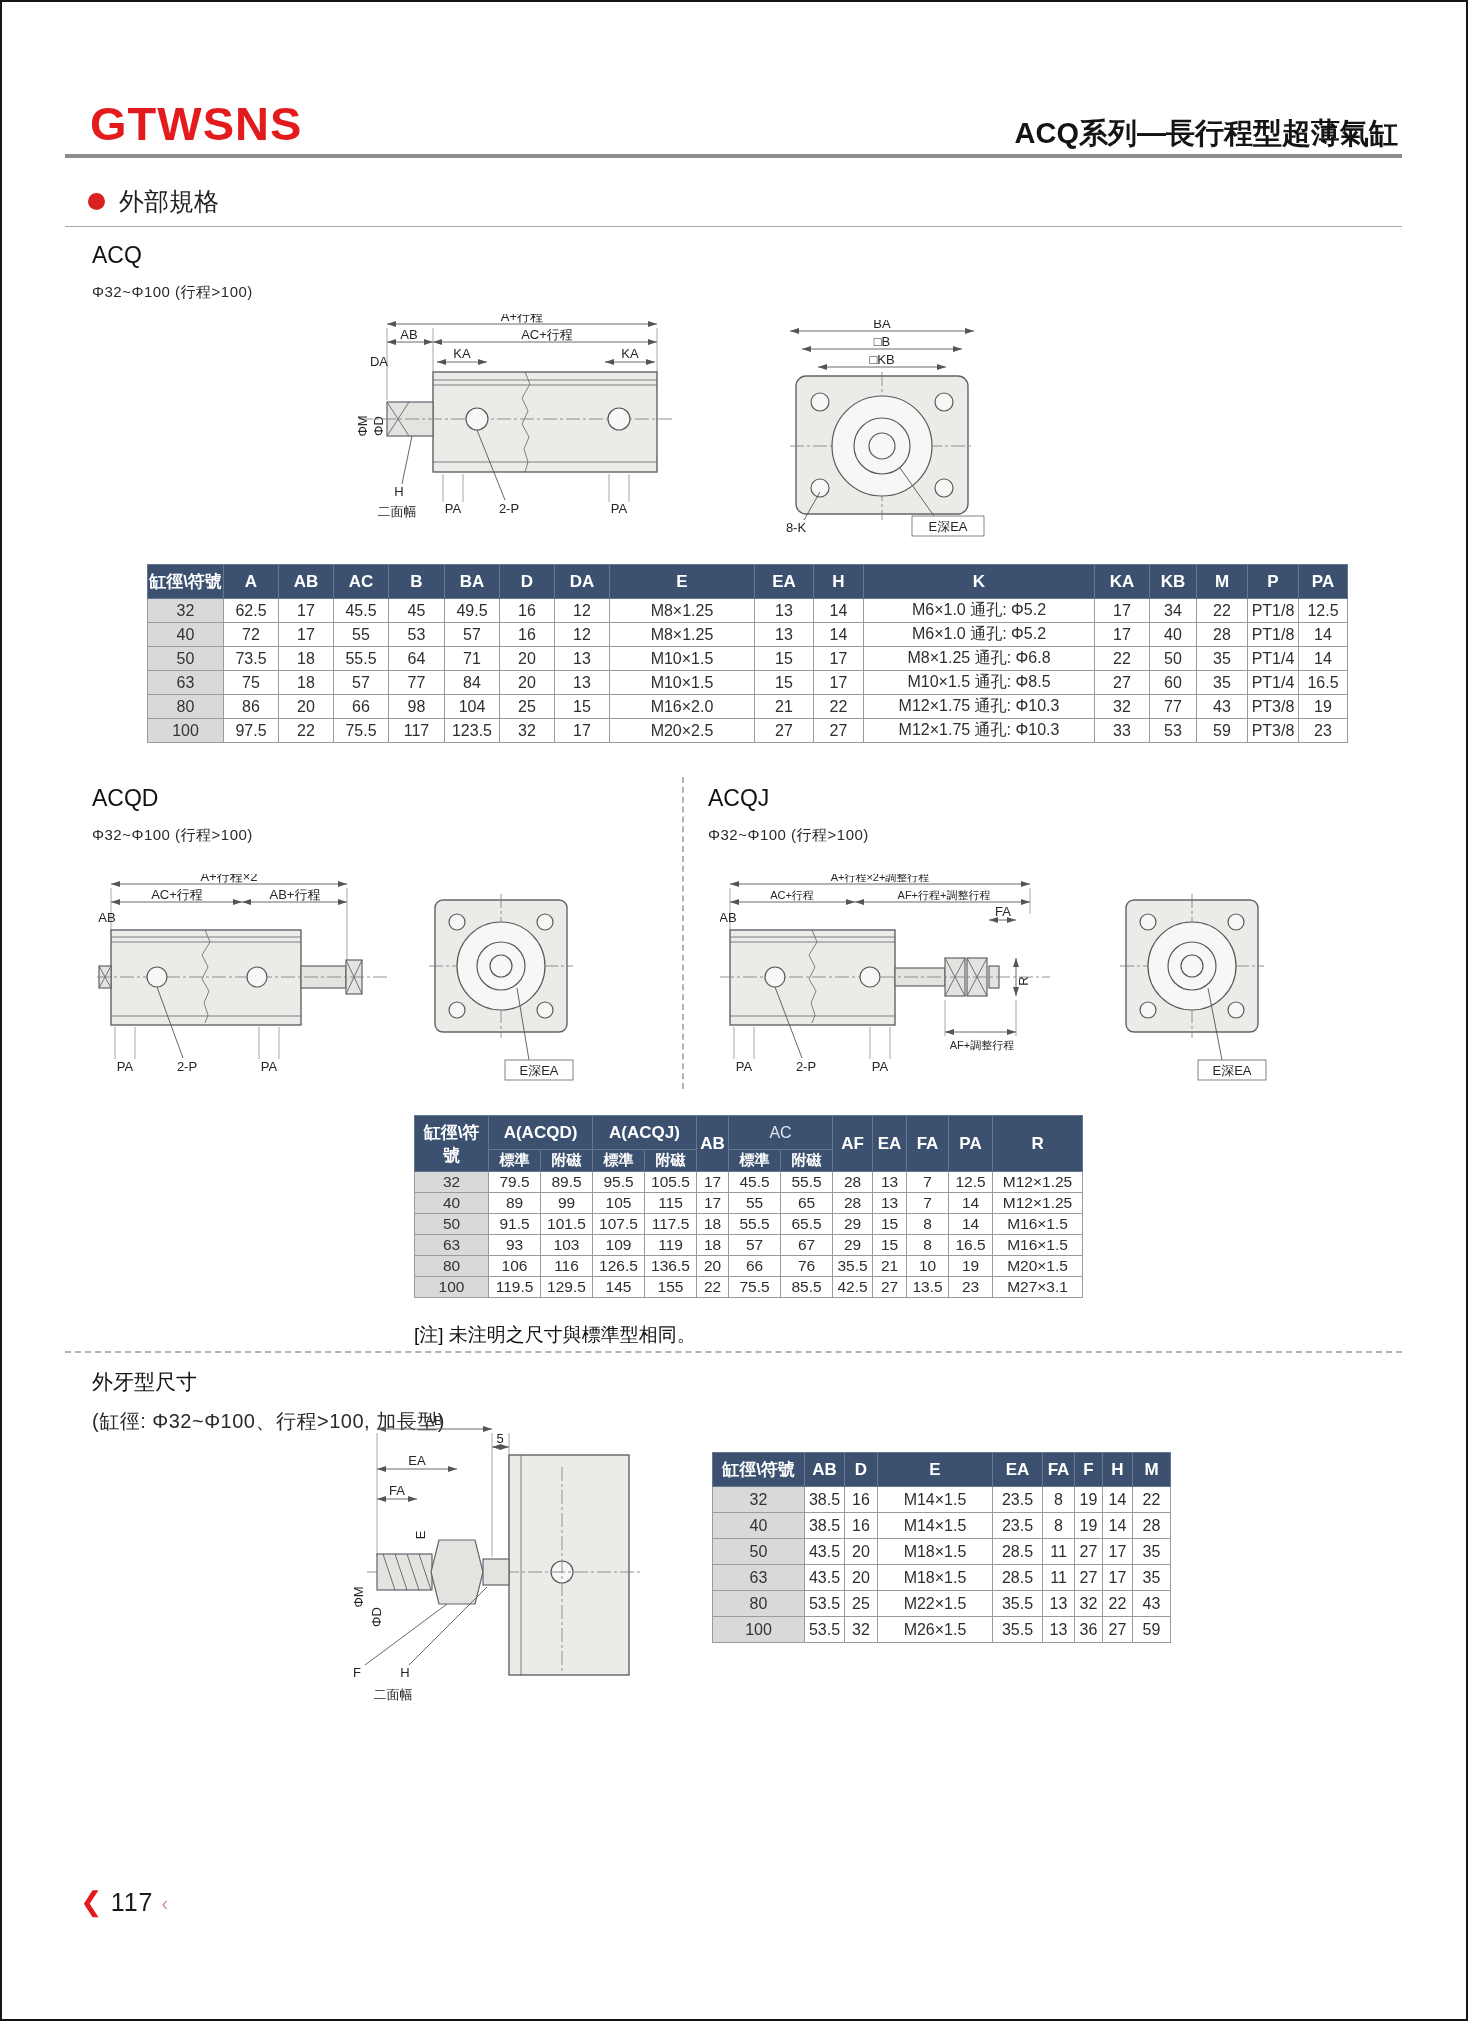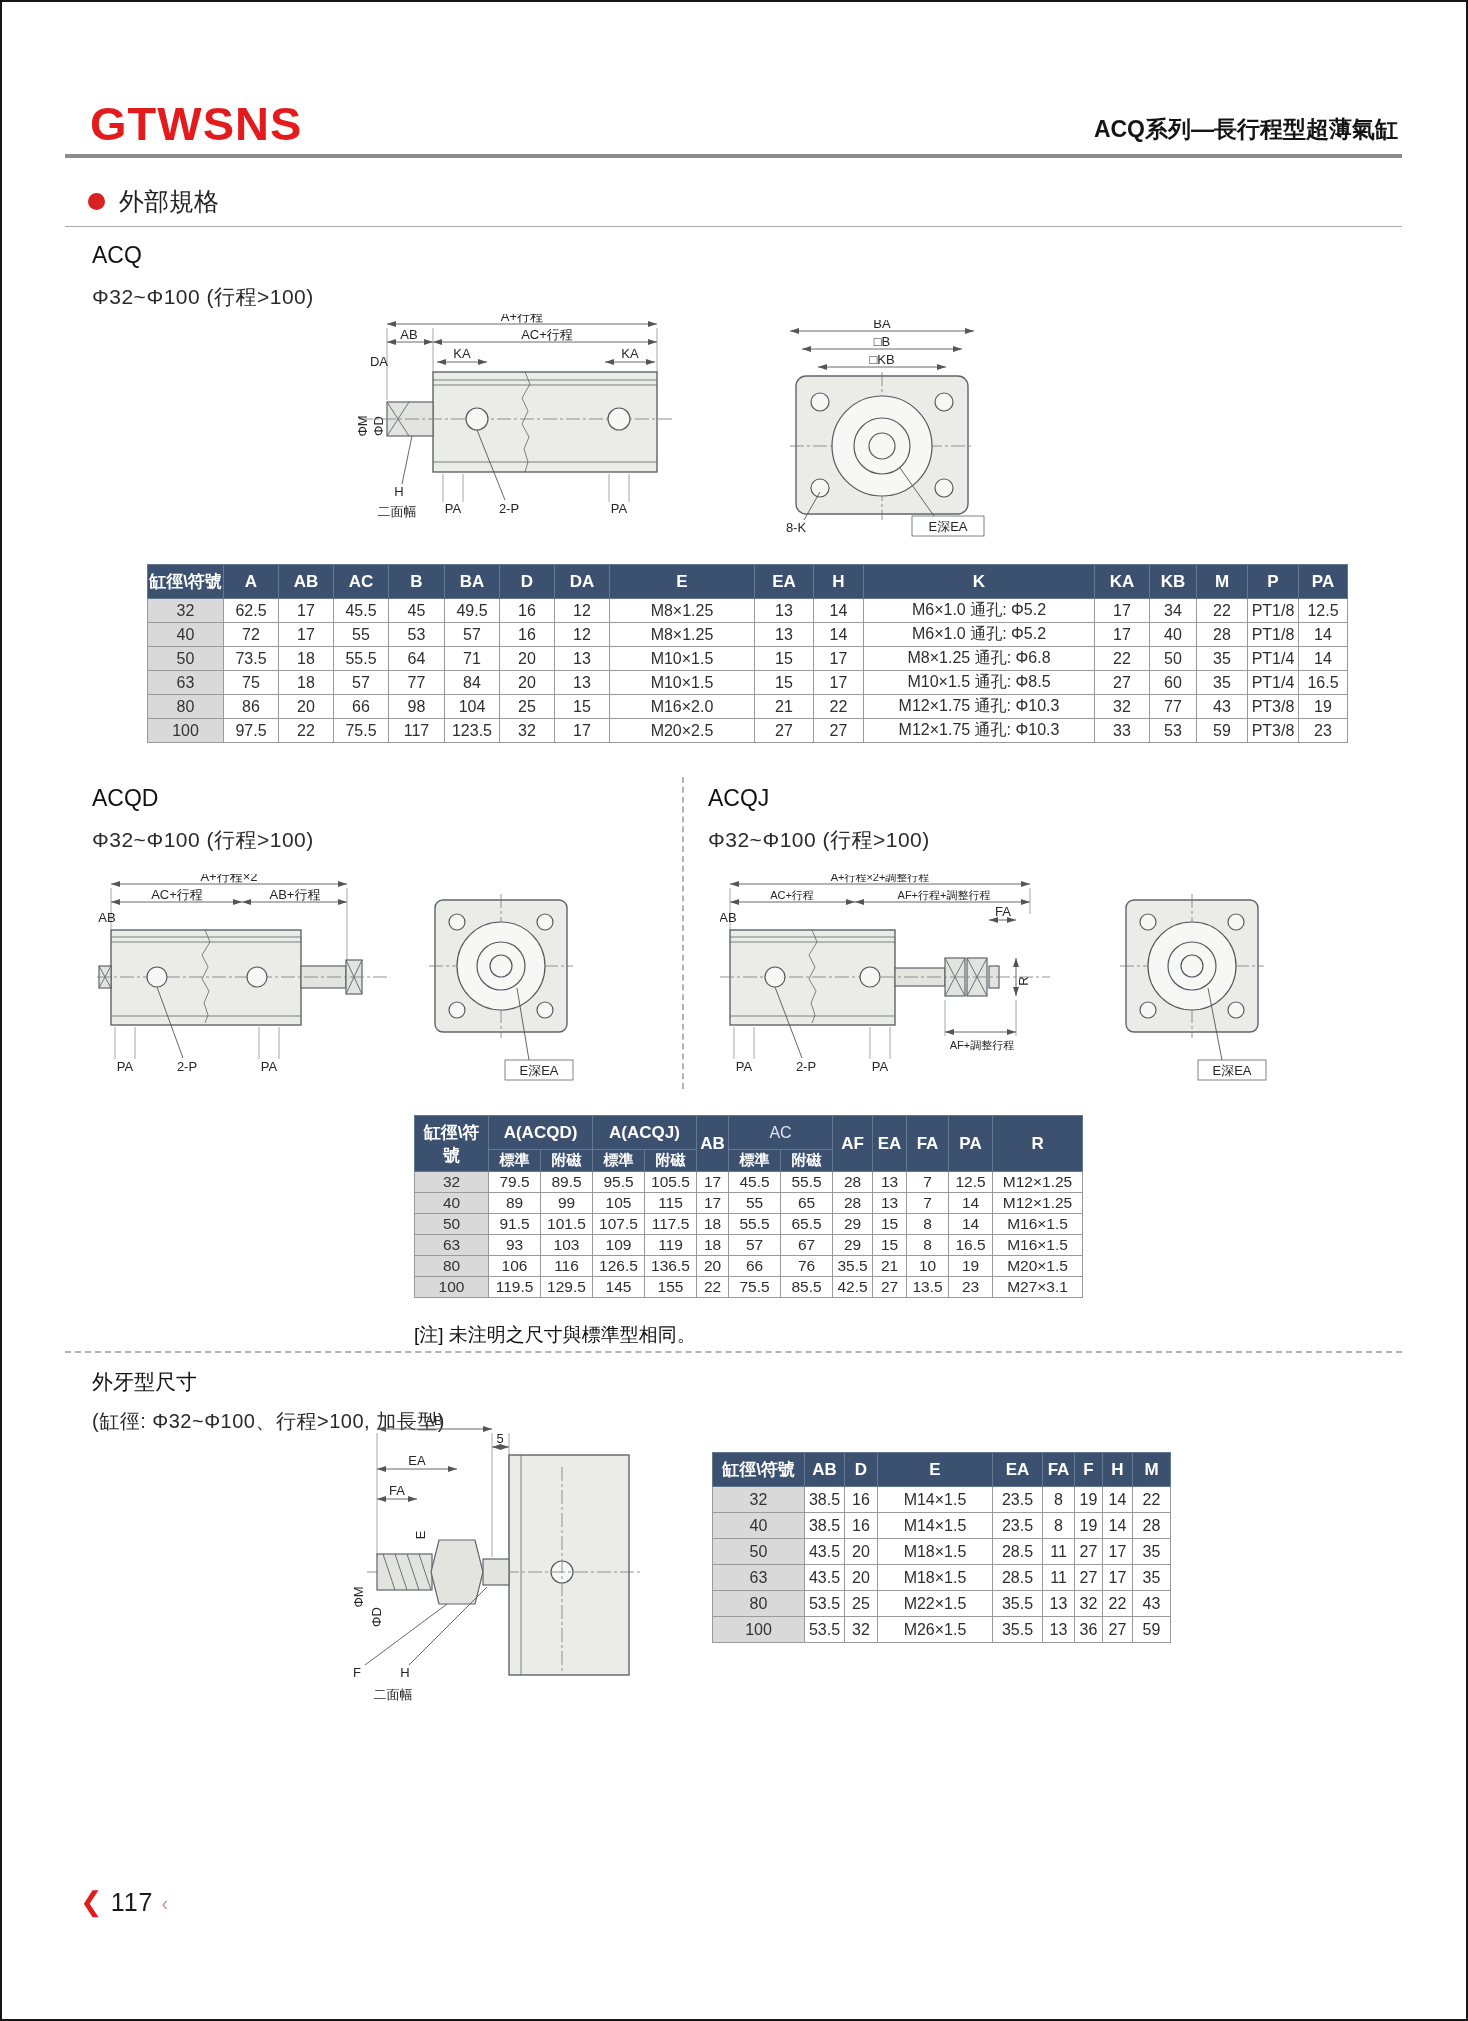--- a/index.html
+++ b/index.html
@@ -3,30 +3,30 @@
 <meta charset="utf-8">
 <style>
 *{margin:0;padding:0;box-sizing:border-box}
 html,body{background:#9a9a9a}
 .page{position:relative;width:1468px;height:2021px;background:#fff;border:2px solid #161616;
   font-family:"Liberation Sans","DejaVu Sans",sans-serif;overflow:hidden}
 .abs{position:absolute}
 
 
 .brand{left:88px;top:94px;font-size:47px;font-weight:900;letter-spacing:1px;color:#e31b1c}
-.doc-title{right:68px;top:112px;font-size:23px;font-weight:700;color:#141414}
+.doc-title{right:68px;top:112px;font-size:29px;font-weight:700;color:#141414}
 .header-rule{left:63px;top:152px;width:1337px;height:4px;background:#8c8c8c}
 
 
 .sec-dot{left:86px;top:191px;width:17px;height:17px;border-radius:50%;background:#d82121}
 .sec-title{left:117px;top:183px;font-size:25px;color:#222}
 .sec-hairline{left:63px;top:224px;width:1337px;height:1px;background:#a9a9a9}
 
 .model-label{font-size:23px;font-weight:400;color:#111}
-.model-range{font-size:21px;color:#2a2a2a;letter-spacing:.5px}
+.model-range{font-size:15px;color:#2a2a2a;letter-spacing:.5px}
 .note-text{font-size:19px;color:#111;font-weight:400}
 
 .vdash{left:680px;top:775px;height:312px;width:0;border-left:2px dashed #b3b3b3}
 .hdash{left:63px;top:1349px;width:1337px;height:0;border-top:2px dashed #b3b3b3}
 
 
 .spec-table{border-collapse:collapse;table-layout:fixed;background:#fff}
 .spec-table th{background:#3c5170;color:#fff;font-size:17px;font-weight:700;
   border:1px solid #63778f;padding:4px 1px;text-align:center;height:34px}
 .spec-table td{border:1px solid #9a9a9a;font-size:16px;color:#2e2e2e;text-align:center;

